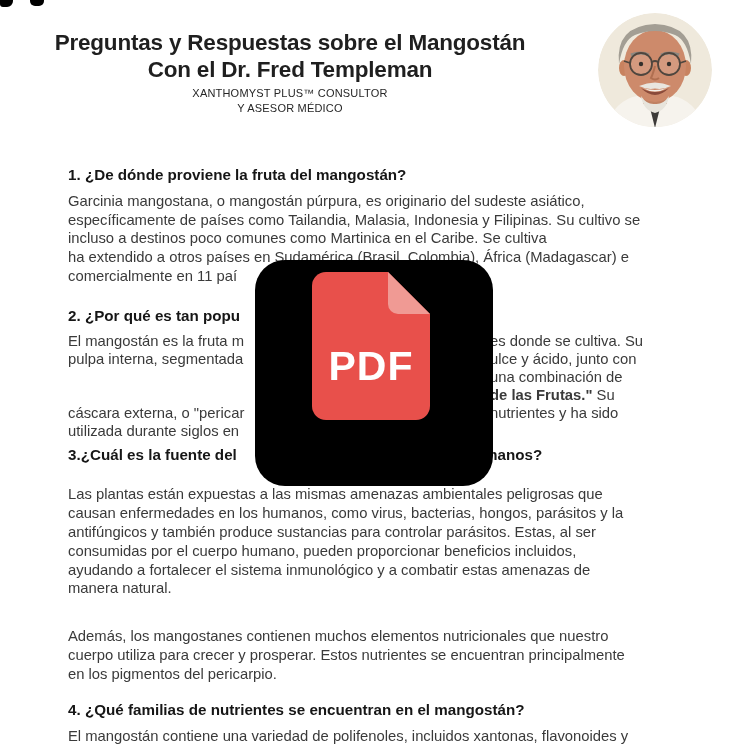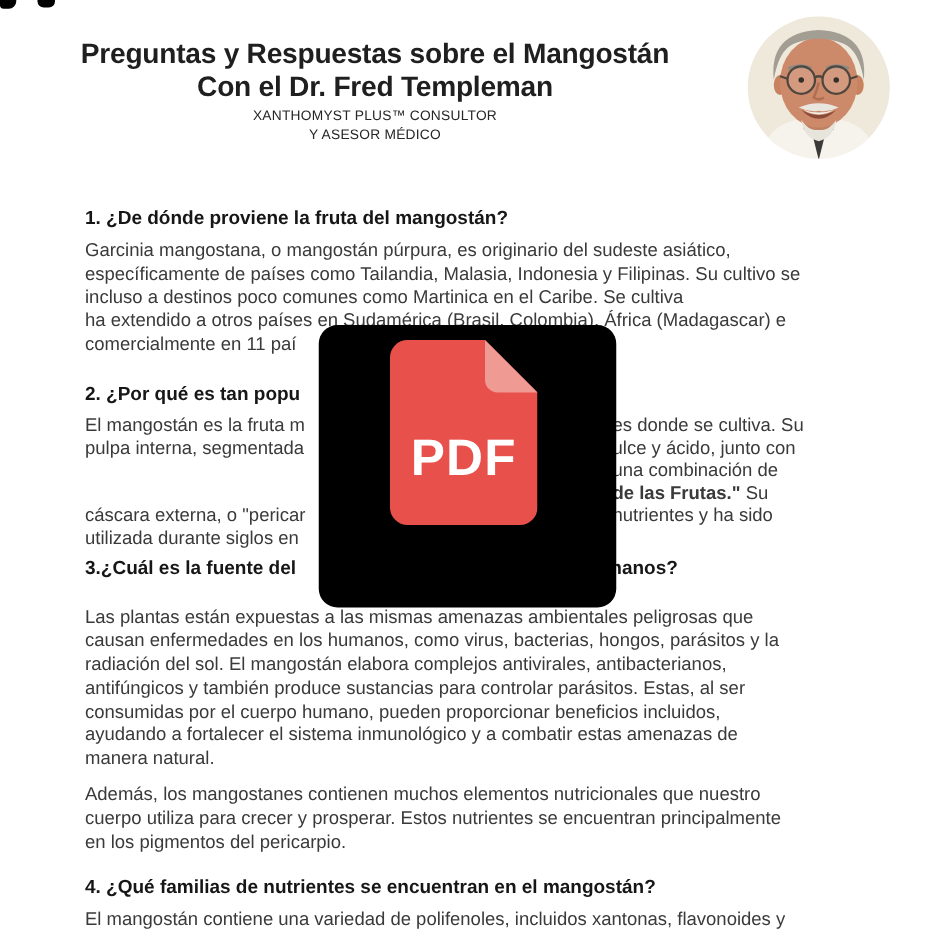--- a/index.html
+++ b/index.html
@@ -15,42 +15,42 @@
   .page{
     position:relative;width:744px;height:744px;background:#ffffff;overflow:hidden;
     font-family:"Liberation Sans",sans-serif;color:var(--body-text);
   }
   
   .mark{position:absolute;background:#000;top:0;}
   .mark.m1{left:0;width:13px;height:7px;border-radius:0 0 6px 3px;}
   .mark.m2{left:30px;width:14px;height:6px;border-radius:0 0 5px 5px;}
 
   
-  .doc-title{position:absolute;left:0;top:29px;width:580px;text-align:center;color:#1f1f1f;margin-left:10px;}
+  .doc-title{position:absolute;left:0;top:29px;width:580px;text-align:center;color:#1f1f1f;}
   .doc-title .t1,.doc-title .t2{font-size:22.5px;font-weight:600;line-height:27px;letter-spacing:-0.2px;}
   .doc-title .cred{font-size:11px;font-weight:400;line-height:14.5px;margin-top:3px;color:#262626;letter-spacing:0.2px;}
 
   .portrait{position:absolute;left:597px;top:12px;width:116px;height:116px;}
 
   
   .head{position:absolute;left:68px;font-size:15.2px;font-weight:700;color:var(--heading-text);white-space:nowrap;}
   .para{position:absolute;left:68px;font-size:14.8px;color:var(--body-text);}
   .ln{position:relative;white-space:nowrap;}
   .lh1 .ln{height:18.7px;line-height:18.7px;}
   .lh2 .ln{height:18.1px;line-height:18.1px;}
   .lh3 .ln{height:18.9px;line-height:18.9px;}
   .fr{position:absolute;left:422px;top:0;}
   .head .fr{left:416px;}
   .head{white-space:nowrap;}
   b{font-weight:700;}
 
   
   .pdf-overlay{
     position:absolute;left:255px;top:260px;width:238px;height:226px;
-    background:var(--pdf-panel);border-radius:15px;z-index:10;cursor:pointer;
+    background:var(--pdf-panel);border-radius:30px;z-index:10;cursor:pointer;
   }
   .pdf-icon{position:absolute;left:57px;top:12px;width:118px;height:148px;}
   .cta{
     position:absolute;left:0;right:0;top:180px;text-align:center;
     font-size:27px;font-weight:800;letter-spacing:0.5px;color:var(--cta-red);
     font-family:"Liberation Sans",sans-serif;white-space:nowrap;
   }
 </style>
 </head>
 <body>
@@ -134,21 +134,20 @@
     <div class="ln">utilizada durante siglos en</div>
   </div>
 
   <div class="head" style="top:446px">
     <span class="fl">3.¿Cuál es la fuente del</span>
     <span class="fr">manos?</span>
   </div>
   <div class="para lh3" style="top:485px">
     <div class="ln">Las plantas están expuestas a las mismas amenazas ambientales peligrosas que</div>
     <div class="ln">causan enfermedades en los humanos, como virus, bacterias, hongos, parásitos y la</div>
-    <div class="ln">radiación del sol. El mangostán elabora complejos antivirales, antibacterianos,</div>
     <div class="ln">antifúngicos y también produce sustancias para controlar parásitos. Estas, al ser</div>
     <div class="ln">consumidas por el cuerpo humano, pueden proporcionar beneficios incluidos,</div>
     <div class="ln">ayudando a fortalecer el sistema inmunológico y a combatir estas amenazas de</div>
     <div class="ln">manera natural.</div>
   </div>
   <div class="para lh3" style="top:627px">
     <div class="ln">Además, los mangostanes contienen muchos elementos nutricionales que nuestro</div>
     <div class="ln">cuerpo utiliza para crecer y prosperar. Estos nutrientes se encuentran principalmente</div>
     <div class="ln">en los pigmentos del pericarpio.</div>
   </div>

